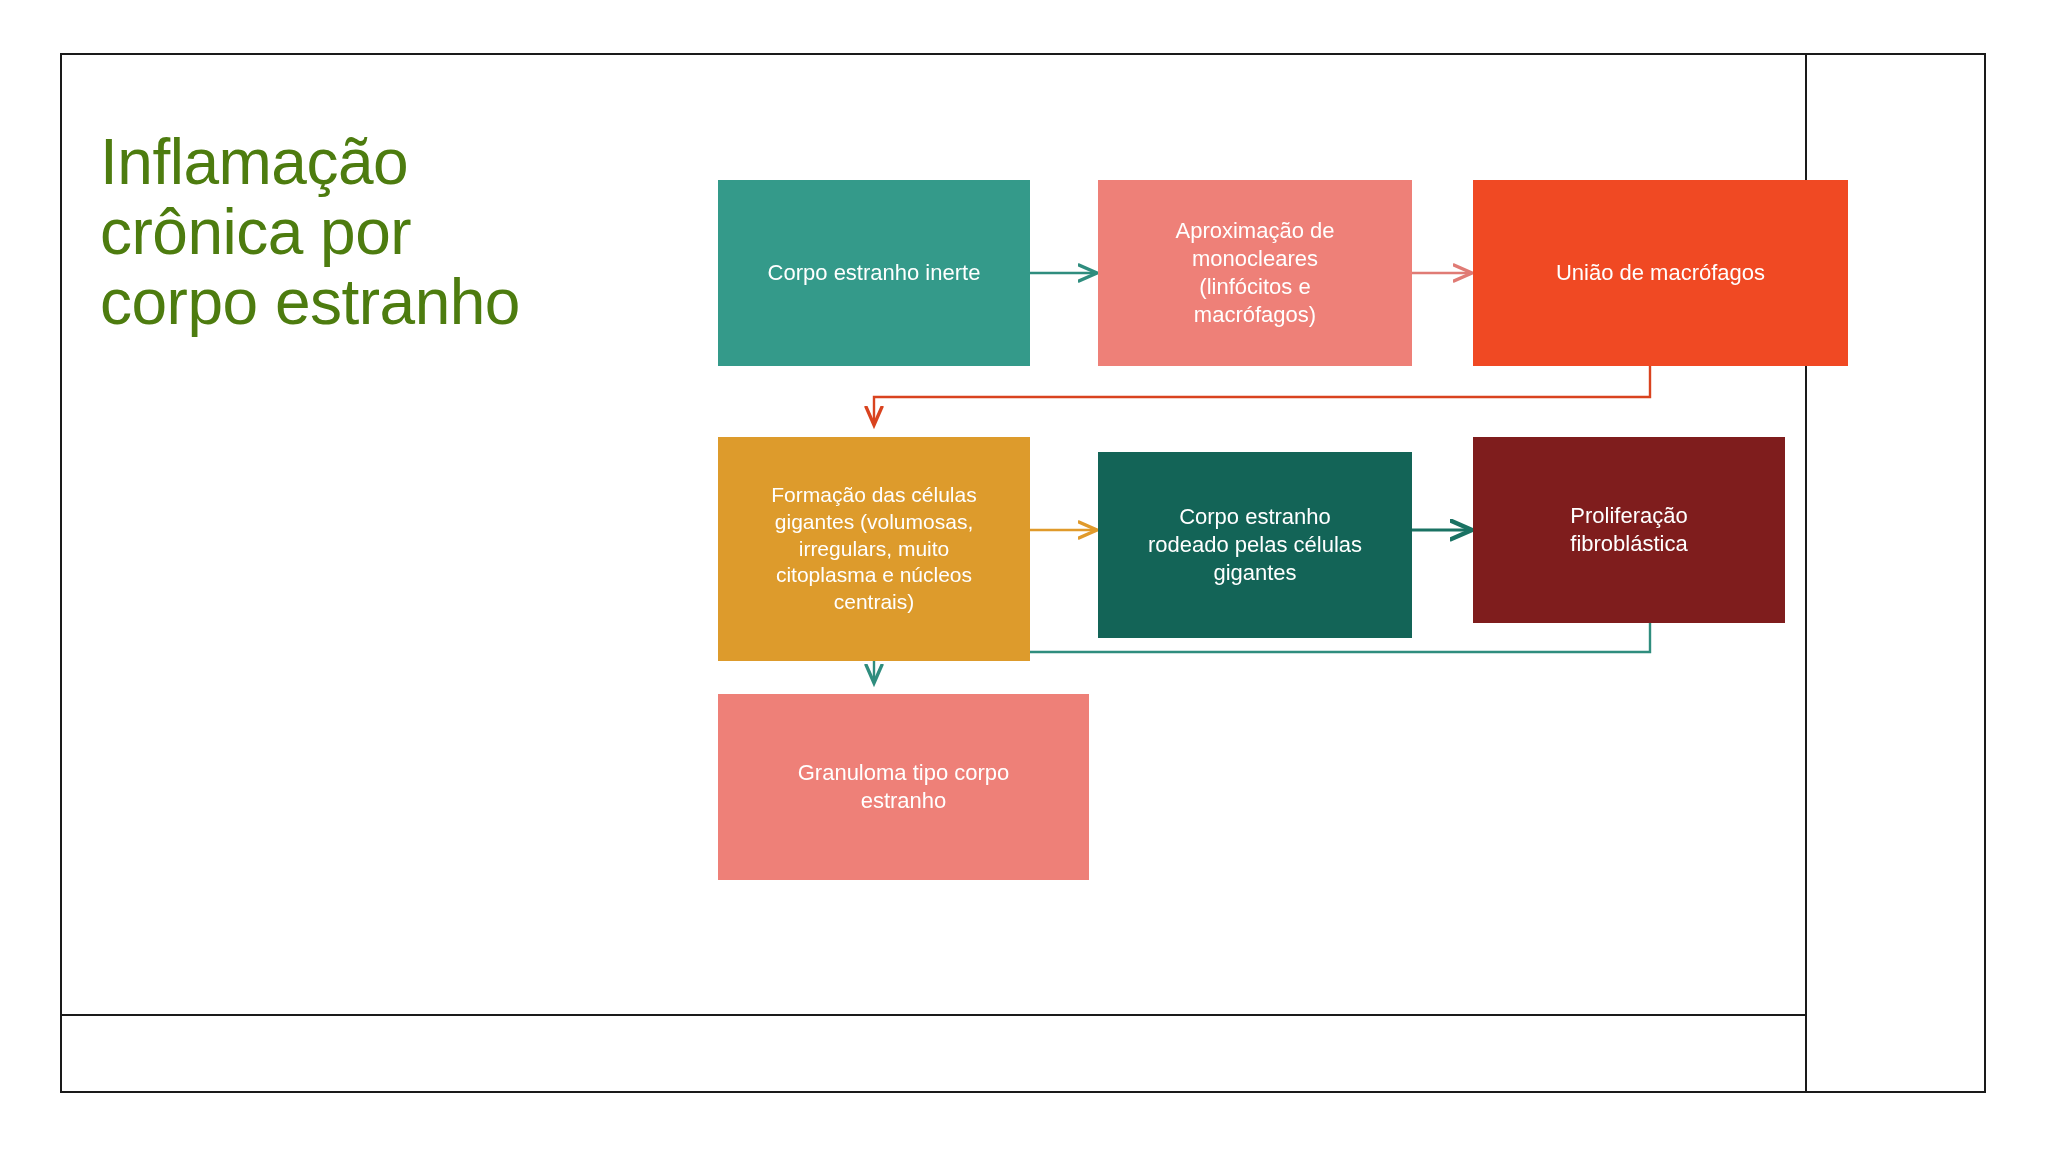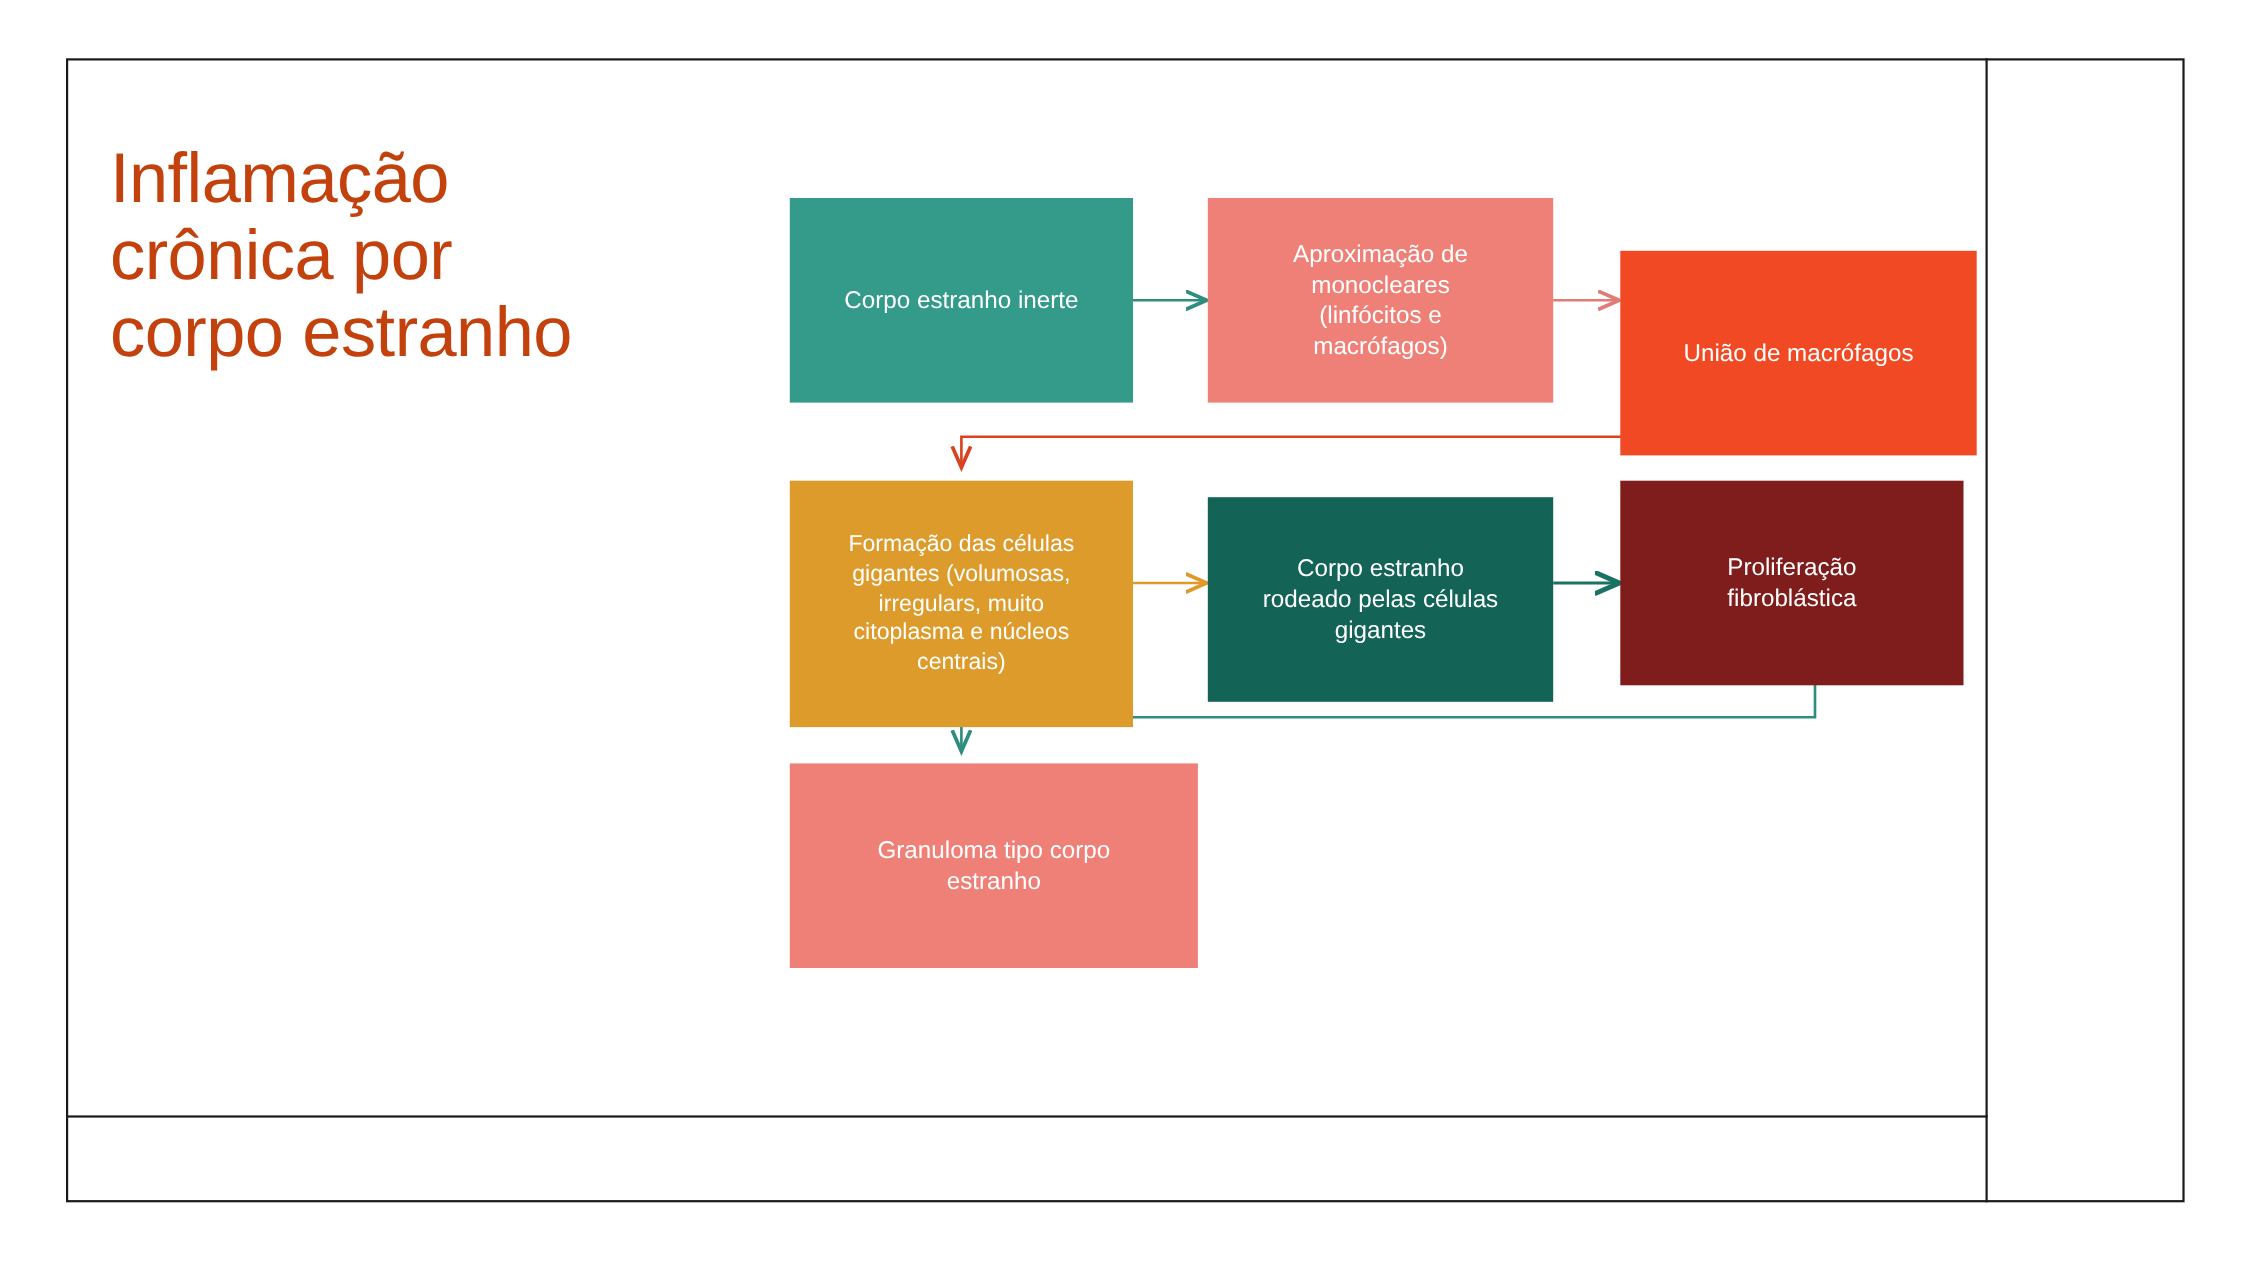--- a/index.html
+++ b/index.html
@@ -48,21 +48,21 @@
   }
 
   
   .slide-title {
     position: absolute;
     left: 100px;
     top: 128px;
     width: 470px;
     font-size: 64px;
     line-height: 1.09;
-    color: #c2410c;
+    color: #4d7c0f;
     font-weight: 400;
     letter-spacing: -0.5px;
     white-space: pre-line;
   }
 
   
   .flow-box {
     position: absolute;
     box-sizing: border-box;
     display: flex;
@@ -142,21 +142,21 @@
     </g>
   </svg>
 
   <div class="flow-box" style="left:718px; top:180px; width:312px; height:186px; background:#349a8a;text-align:right;">Corpo estranho inerte</div>
 
   <div class="flow-box" style="left:1098px; top:180px; width:314px; height:186px; background:#ee8078;">Aproximação de
 monocleares
 (linfócitos e
 macrófagos)</div>
 
-  <div class="flow-box" style="left:1473px; top:180px; width:324px; height:186px; background:#f04923;margin-top:48px;">União de macrófagos</div>
+  <div class="flow-box" style="left:1473px; top:180px; width:375px; height:186px; background:#f04923;">União de macrófagos</div>
 
   <div class="flow-box small-text" style="left:718px; top:437px; width:312px; height:224px; background:#dd9b2c;">Formação das células
 gigantes (volumosas,
 irregulars, muito
 citoplasma e núcleos
 centrais)</div>
 
   <div class="flow-box" style="left:1098px; top:452px; width:314px; height:186px; background:#136457;">Corpo estranho
 rodeado pelas células
 gigantes</div>

